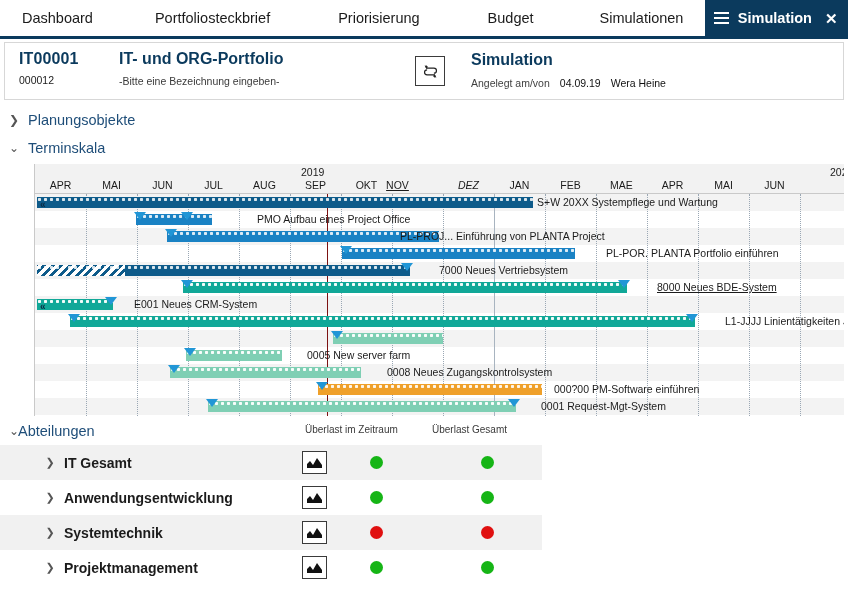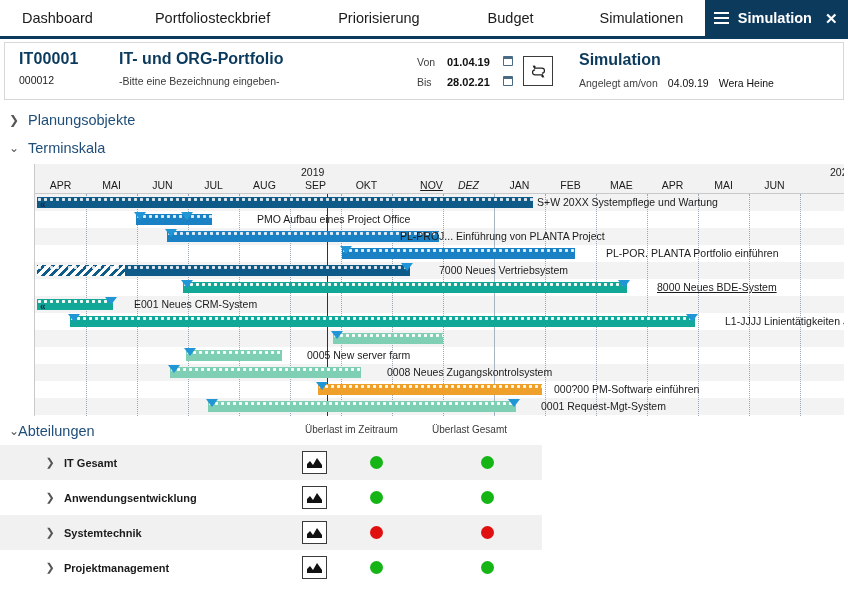--- a/index.html
+++ b/index.html
@@ -227,21 +227,21 @@
     display: flex; align-items: center;
     width: 542px;
     margin-left: 0px;
   }
   .abt-row.alt { background: #f1f1f1; }
   .abt-row .chev2 {
     width: 16px; text-align: center; font-size: 11px; color: #555;
     margin-left: 42px; cursor: pointer;
   }
   .abt-row .nm {
-    font-size: 11px; font-weight: bold; color: #1b1b1b;
+    font-size: 14px; font-weight: bold; color: #1b1b1b;
     margin-left: 6px; width: 200px;
   }
   .chartbtn {
     position: absolute; left: 302px;
     width: 25px; height: 23px;
     border: 1px solid #3a3a3a; background: #fff;
     display: flex; align-items: center; justify-content: center;
     cursor: pointer;
   }
   .dot {
@@ -285,28 +285,20 @@
 <div id="header">
   <div class="hdr-id">
     <div class="big">IT00001</div>
     <div class="small">000012</div>
   </div>
   <div class="hdr-name">
     <div class="big">IT- und ORG-Portfolio</div>
     <div class="small">-Bitte eine Bezeichnung eingeben-</div>
   </div>
 
-  <div class="hdr-dates">
-    <div class="lbl">Von</div>
-    <div class="val">01.04.19</div>
-    <div><span class="cal-icon"></span></div>
-    <div class="lbl">Bis</div>
-    <div class="val">28.02.21</div>
-    <div><span class="cal-icon"></span></div>
-  </div>
 
   <div class="refresh-btn">
     <svg width="17" height="17" viewBox="0 0 20 20">
       <path d="M5 6 L5 3 M5 6 L14 6 A3 3 0 0 1 14 12" stroke="#222" stroke-width="1.4" fill="none"></path>
       <path d="M15 14 L15 17 M15 14 L6 14 A3 3 0 0 1 6 8" stroke="#222" stroke-width="1.4" fill="none"></path>
       <path d="M3 3 L7 4 L5.5 7 Z" fill="#222"></path>
       <path d="M17 17 L13 16 L14.5 13 Z" fill="#222"></path>
     </svg>
   </div>
 
@@ -334,21 +326,21 @@
   <div id="gantt-head">
       <div class="yr" style="left: 266px;">2019</div>
       <div class="yr" style="left: 795px;">2020</div>
       <div class="mo" style="left: 0px;">APR</div>
       <div class="mo" style="left: 51px;">MAI</div>
       <div class="mo" style="left: 102px;">JUN</div>
       <div class="mo" style="left: 153px;">JUL</div>
       <div class="mo" style="left: 204px;">AUG</div>
       <div class="mo" style="left: 255px;">SEP</div>
       <div class="mo" style="left: 306px;">OKT</div>
-      <div class="mo" style="left: 371px; text-decoration: underline;">NOV</div>
+      <div class="mo" style="left: 337px; text-decoration: underline;">NOV</div>
       <div class="mo" style="left: 408px; font-style: italic;">DEZ</div>
       <div class="mo" style="left: 459px;">JAN</div>
       <div class="mo" style="left: 510px;">FEB</div>
       <div class="mo" style="left: 561px;">MAE</div>
       <div class="mo" style="left: 612px;">APR</div>
       <div class="mo" style="left: 663px;">MAI</div>
       <div class="mo" style="left: 714px;">JUN</div>
     </div>
   <div id="gantt-body">
       <div class="grow alt" style="top: 0px;"></div>

